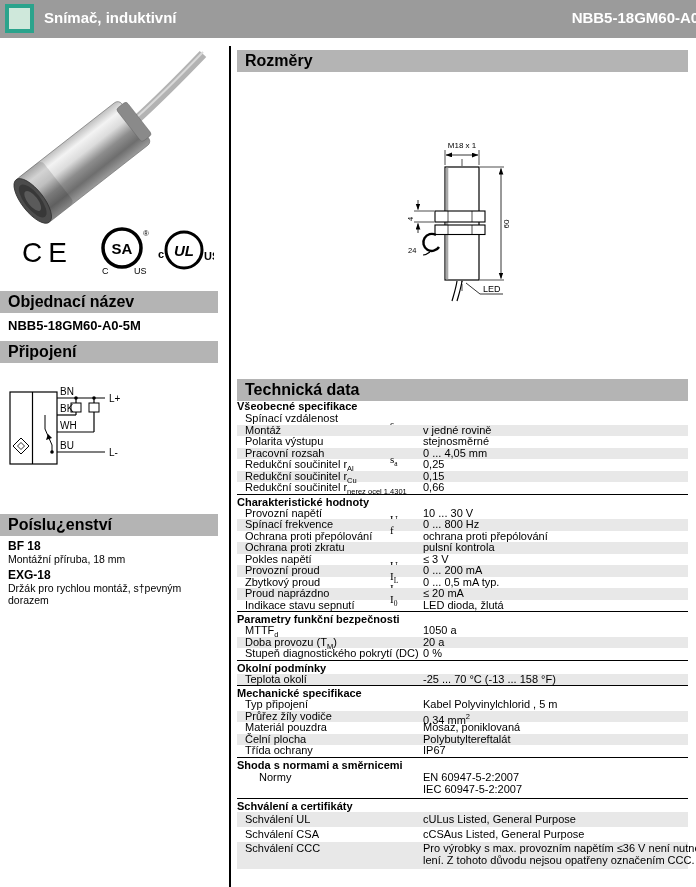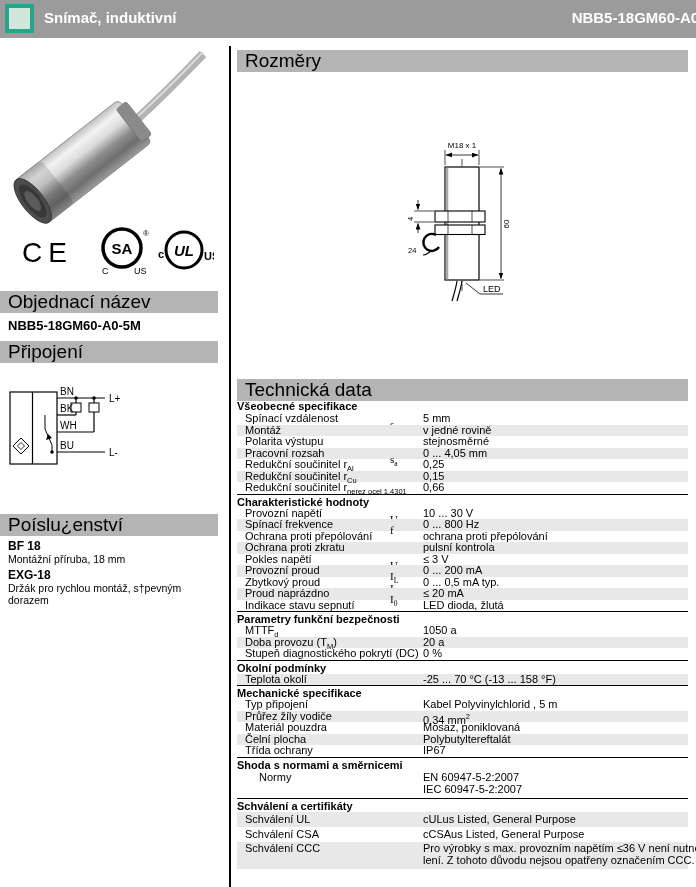--- a/index.html
+++ b/index.html
@@ -6,21 +6,21 @@
   #page{position:relative;width:696px;height:887px;background:#fff;overflow:hidden;
         font-family:"Liberation Sans","DejaVu Sans",sans-serif;color:#000;}
   
   .top-bar{position:absolute;left:0;top:0;width:696px;height:38px;background:#9b9b9b;padding-left:36px;}
   .accent{position:absolute;left:5px;top:4px;width:29px;height:29px;background:#cfe8db;
           border:4px solid #2ba38c;box-sizing:border-box;}
   .t-title{position:absolute;left:44px;top:9px;font-size:15px;font-weight:bold;color:#fff;}
   .t-prod{position:absolute;right:7px;top:9px;font-size:15px;font-weight:bold;color:#fff;}
   
   .bar{position:absolute;background:#b4b4b4;height:22px;line-height:22px;
-       font-size:19px;font-weight:normal;padding-left:8px;box-sizing:border-box;}
+       font-size:16px;font-weight:bold;padding-left:8px;box-sizing:border-box;}
   .lbar{left:0;width:218px;}
   .rbar{left:237px;width:451px;}
   
   .order-value{position:absolute;left:8px;top:318px;font-size:13px;font-weight:bold;}
   #acc-list{position:absolute;left:8px;top:539px;width:210px;}
   .acc-name{font-size:12px;font-weight:bold;line-height:14px;}
   .acc-desc{font-size:10.5px;line-height:12px;margin-bottom:3px;}
   
   .v-divider{position:absolute;left:229px;top:46px;width:1.5px;height:841px;background:#000;}
   
@@ -196,23 +196,20 @@
     <line x1="80" y1="158" x2="103" y2="158" stroke="#000" stroke-width="0.8"></line>
     <text x="83" y="156" font-size="9">LED</text>
   </svg>
 
   <div class="bar rbar" style="top:379px">Technická data</div>
   <div id="tech-table">
       <div class="tgroup-header first">Všeobecné specifikace</div>
       <div class="trow">
         <span class="cell-label">Spínací vzdálenost</span>
         <span class="cell-sym">s<sub>n</sub></span>
-        <span class="cell-value">
-          <div>5 mm</div>
-        </span>
       </div>
       <div class="trow shaded">
         <span class="cell-label">Montáž</span>
         <span class="cell-value">
           <div>v jedné rovině</div>
         </span>
       </div>
       <div class="trow">
         <span class="cell-label">Polarita výstupu</span>
         <span class="cell-value">

